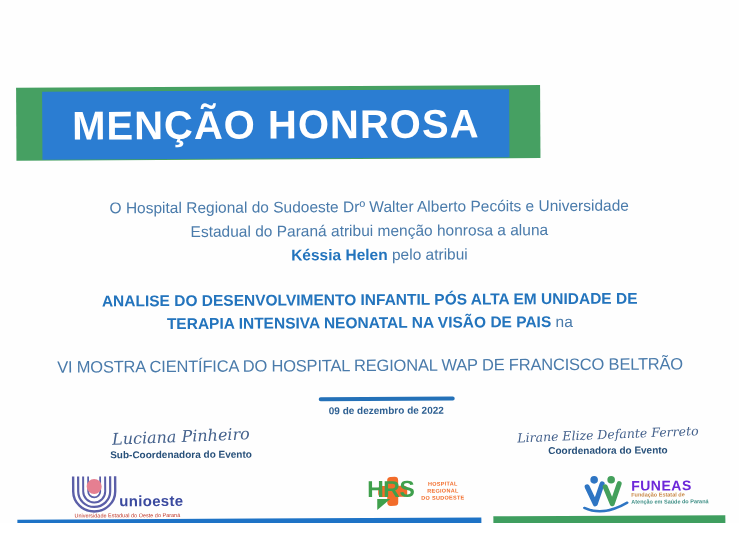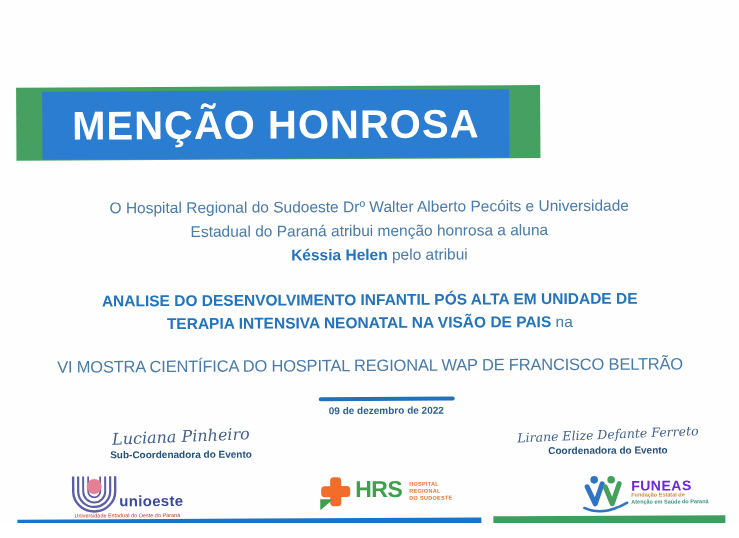--- a/index.html
+++ b/index.html
@@ -52,21 +52,21 @@
   .sig-left .sig-name{font-size:16px;}
   .sig-right .sig-name{font-size:12.5px;}
   .sig-role{font-size:10px;font-weight:700;color:#27507a;margin-top:3px;}
 
   
   .logo{position:absolute;}
   .logo-unioeste{left:70px;top:474px;width:112px;height:46px;}
   .uni-name{position:absolute;left:48px;top:17px;font-size:15px;font-weight:700;color:#3b4a9f;letter-spacing:0.3px;}
   .uni-sub{position:absolute;left:0;top:37px;width:112px;font-size:5.5px;color:#c0392b;text-align:center;white-space:nowrap;}
 
-  .logo-hrs{left:316px;top:476px;width:126px;height:40px;}
+  .logo-hrs{left:328px;top:476px;width:126px;height:40px;text-align:center;}
   .hrs-acronym{position:absolute;left:38px;top:0px;font-size:23px;font-weight:700;color:#3fa04c;letter-spacing:-0.5px;}
   .hrs-sub{position:absolute;left:92px;top:5px;font-size:5.5px;line-height:7px;color:#f26c2a;font-weight:700;letter-spacing:0.3px;white-space:nowrap;}
 
   .logo-funeas{left:580px;top:477px;width:132px;height:42px;}
   .fun-name{position:absolute;left:50px;top:2px;font-size:14px;font-weight:700;color:#6d28d9;letter-spacing:0.5px;}
   .fun-line1{position:absolute;left:50px;top:16px;font-size:5.5px;color:#c98a4a;font-weight:700;white-space:nowrap;}
   .fun-line2{position:absolute;left:50px;top:23px;font-size:5.5px;color:#3e8f86;font-weight:700;white-space:nowrap;}
 
   
   .bar-blue{position:absolute;left:16px;top:518px;width:464px;height:9px;background:#1e73c6;}

